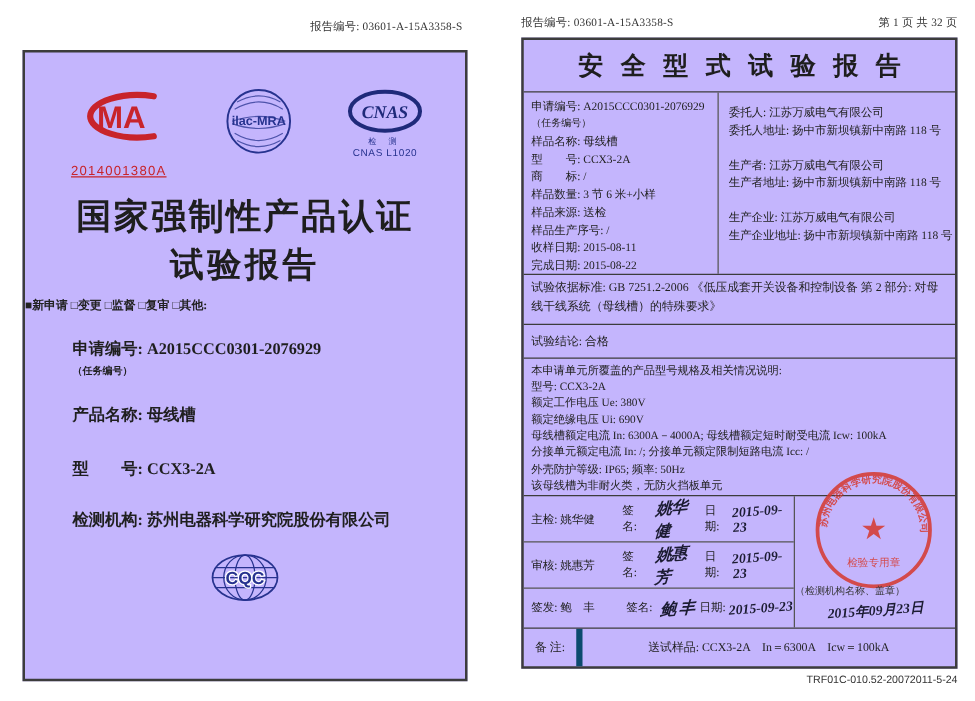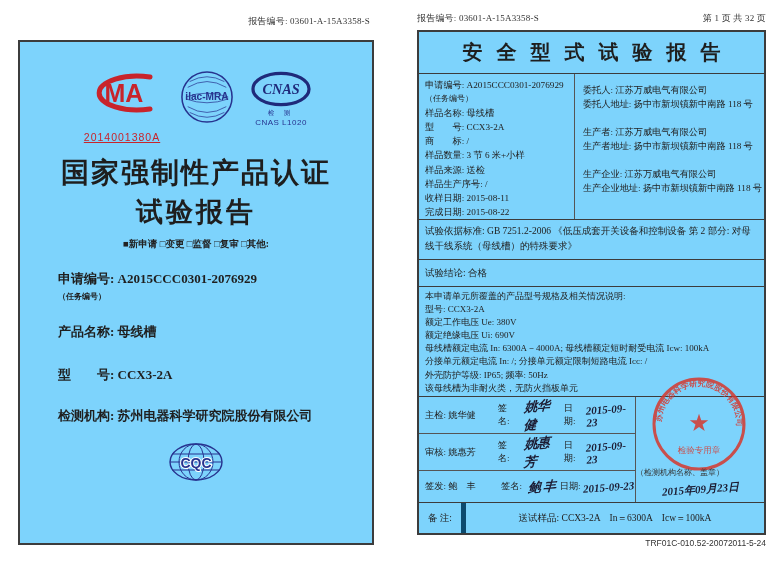--- a/index.html
+++ b/index.html
@@ -2,38 +2,38 @@
 <html><head>
 <meta charset="utf-8">
 <style>
   html,body{margin:0;padding:0;}
   body{
     width:780px;height:561px;position:relative;overflow:hidden;
     background:#ffffff;
     font-family:"Liberation Serif","DejaVu Serif",serif;
     color:#2b2b2b;
   }
-  .page{position:absolute;background:#7dd3fc;border:2px solid #3c3c3c;box-sizing:border-box;}
+  .page{position:absolute;background:#c4b5fd;border:2px solid #3c3c3c;box-sizing:border-box;}
   #left-page{left:18px;top:40px;width:356px;height:505px;}
   #right-page{left:417px;top:30px;width:349px;height:505px;display:flex;flex-direction:column;}
 
   
   .hdr{position:absolute;font-size:9px;color:#333;letter-spacing:.2px;}
   #left-hdr{left:18px;top:15px;width:352px;text-align:right;}
   #right-hdr{left:417px;top:12px;width:349px;display:flex;justify-content:space-between;}
 
   
-  .logos{position:absolute;top:28px;left:0;width:100%;display:flex;justify-content:center;align-items:flex-start;gap:16px;}
+  .logos{position:absolute;top:28px;left:0;width:100%;display:flex;justify-content:center;align-items:flex-start;gap:43px;}
   .logo-block{display:flex;flex-direction:column;align-items:center;}
   .cma-num{color:#c8242b;font-size:10.5px;font-family:"Liberation Sans",sans-serif;letter-spacing:1px;margin-top:15px;text-decoration:underline;}
   .cnas-sub1{color:#27338f;font-size:6.5px;letter-spacing:4px;margin-top:1px;}
   .cnas-sub2{color:#27338f;font-size:8px;font-family:"Liberation Sans",sans-serif;letter-spacing:.5px;}
   .lp-title1{position:absolute;top:112px;left:0;width:100%;text-align:center;font-size:28px;font-weight:bold;letter-spacing:2px;color:#1e1e1e;}
   .lp-title2{position:absolute;top:152px;left:0;width:100%;text-align:center;font-size:27px;font-weight:bold;letter-spacing:3px;color:#1e1e1e;}
-  .lp-checks{position:absolute;top:196px;left:0;width:100%;text-align:center;font-size:9.5px;font-weight:bold;color:#222;}
+  .lp-checks{position:absolute;top:196px;left:0;width:100%;text-align:left;font-size:9.5px;font-weight:bold;color:#222;}
   .lp-field{position:absolute;left:38px;font-size:13px;font-weight:600;color:#1f1f1f;white-space:pre;}
   .lp-note{position:absolute;left:38px;font-size:8px;font-weight:600;color:#1f1f1f;}
   #cqc-wrap{position:absolute;left:50%;transform:translateX(-50%);top:400px;}
 
   
   .sec{box-sizing:border-box;border-bottom:1.5px solid #3c3c3c;}
   .sec-title{height:42px;display:flex;align-items:center;justify-content:center;
     font-size:20px;font-weight:bold;letter-spacing:14px;text-indent:14px;color:#1e1e1e;}
   .sec-info{height:146px;display:flex;}
   .info-left{width:168px;border-right:1px solid #555;padding:4px 2px 0 6px;box-sizing:border-box;}

